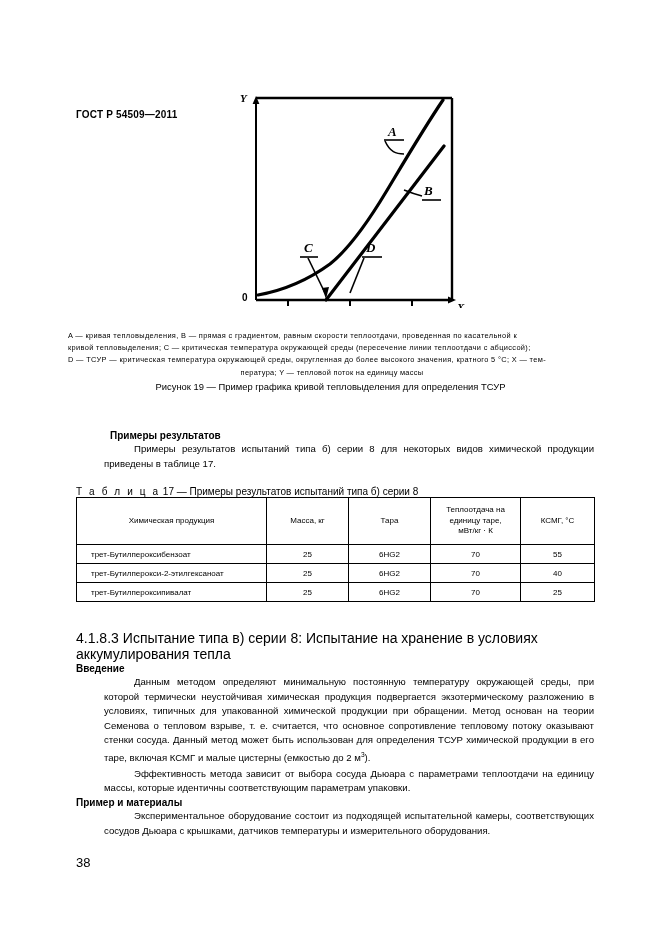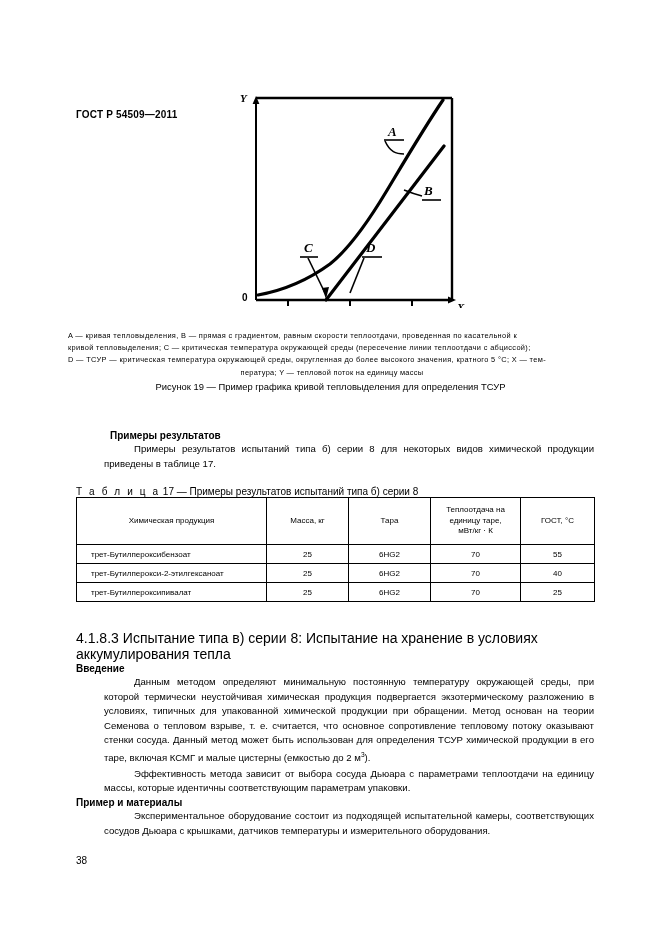--- a/index.html
+++ b/index.html
@@ -67,21 +67,21 @@
   #section-block{top:630px;}
   #section-block .sec-title{font-size:14px;}
   #section-block .sec-title .num{margin-right:4px;}
   #section-block .sub-head{margin-top:1px;}
   #section-block .para{margin-top:1px;}
   #devices-head{margin-top:12px;}
 
   sup{font-size:6.6px;vertical-align:super;}
 
   .page-number{
-    position:absolute;left:76px;top:855px;font-size:10px;
+    position:absolute;left:76px;top:855px;font-size:13px;
   }
 </style>
 </head>
 <body>
 
 <div class="page">
 
   <div class="doc-header">ГОСТ Р 54509—2011</div>
 
   <div class="figure">
@@ -161,21 +161,21 @@
     <thead>
       <tr>
         <th>Химическая продукция</th>
         <th>Масса, кг</th>
         <th>Тара</th>
         <th>
           <div>Теплоотдача на</div>
           <div>единицу таре,</div>
           <div>мВт/кг · К</div>
         </th>
-        <th>ГОСТ, °С</th>
+        <th>КСМГ, °С</th>
       </tr>
     </thead>
     <tbody>
       <tr>
         <td class="name">трет-Бутилпероксибензоат</td>
         <td>25</td>
         <td>6HG2</td>
         <td>70</td>
         <td>55</td>
       </tr>

